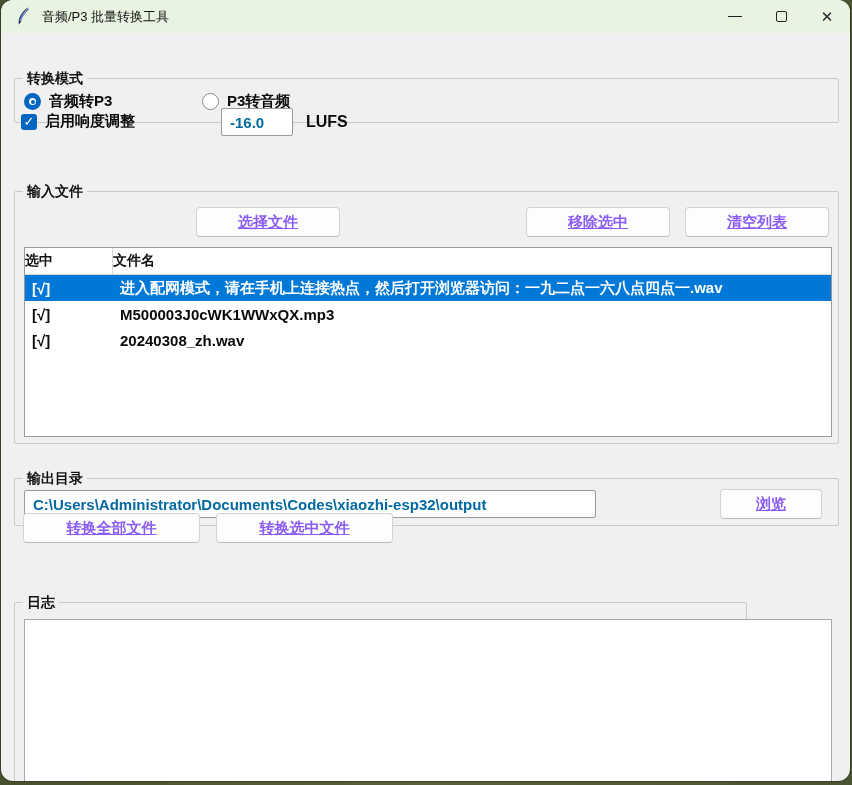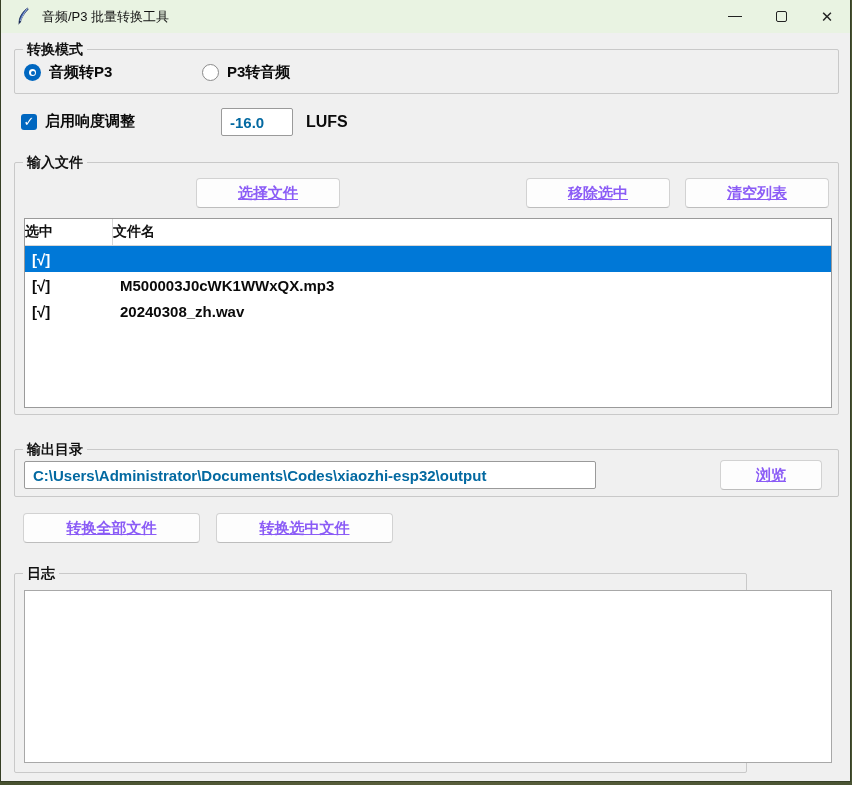--- a/index.html
+++ b/index.html
@@ -5,42 +5,42 @@
   * { box-sizing: border-box; }
   html,body { margin:0; padding:0; }
   body {
     width:852px; height:785px; overflow:hidden;
     background:linear-gradient(90deg,#47512f 0%,#5a5f3c 50%,#4a5433 100%);
     font-family:"Liberation Sans","DejaVu Sans",sans-serif;
     -webkit-font-smoothing:antialiased;
   }
   .window {
     position:absolute; left:1px; top:0; width:849px; height:781px;
-    background:#f0f0f0; border-radius:0;
+    background:#f0f0f0; border-radius:12px;
     box-shadow:0 0 0 1px rgba(40,50,30,.55);
     overflow:hidden;
   }
   
   .titlebar {
     position:absolute; left:0; top:0; right:0; height:33px;
     background:#e9f3e2; display:flex; align-items:center;
   }
   .app-icon { width:17px; height:19px; margin:0 10px 0 14px; flex:0 0 auto; }
   .title-text { font-size:13px; color:#111; }
   .win-controls { position:absolute; right:0; top:0; height:33px; display:flex; }
   .win-btn {
     width:46px; height:33px; display:flex; align-items:center; justify-content:center;
     color:#222; cursor:default;
   }
   .glyph-min { font-size:14px; line-height:1; transform:translateY(-2px); }
   .glyph-max-box { width:11px; height:11px; border:1.3px solid #222; border-radius:2px; }
   .glyph-close { font-size:15px; line-height:1; }
   
   .groupbox {
-    position:absolute; border:1px solid #c9c9c9; border-radius:2px;
+    position:absolute; border:1px solid #c9c9c9; border-radius:2px;margin-top:29px;
   }
   .groupbox > .gb-label {
     position:absolute; top:-10px; left:8px; background:#f0f0f0; padding:0 4px;
     font-size:14px; font-weight:700; color:#111; line-height:19px; white-space:nowrap;
   }
   
   .radio-item { position:absolute; display:flex; align-items:center; gap:8px; }
   .radio-circle {
     width:17px; height:17px; border-radius:50%; background:#fff;
     border:1px solid #8b8b8b; position:relative; flex:0 0 auto;
@@ -145,20 +145,21 @@
     <button class="btn" style="left:511px; top:15px; width:144px; height:30px;">移除选中</button>
     <button class="btn" style="left:670px; top:15px; width:144px; height:30px;">清空列表</button>
 
     <div class="filetable" style="left:9px; top:55px; width:808px; height:190px;">
       <div class="ft-header">
         <div class="ft-hcell c1">选中</div>
         <div class="ft-hcell c2">文件名</div>
       </div>
       <div class="ft-row selected">
         <span class="c1">[√]</span>
+        <span class="c2">进入配网模式，请在手机上连接热点，然后打开浏览器访问：一九二点一六八点四点一.wav</span>
       </div>
       <div class="ft-row">
         <span class="c1">[√]</span>
         <span class="c2">M500003J0cWK1WWxQX.mp3</span>
       </div>
       <div class="ft-row">
         <span class="c1">[√]</span>
         <span class="c2">20240308_zh.wav</span>
       </div>
     </div>

